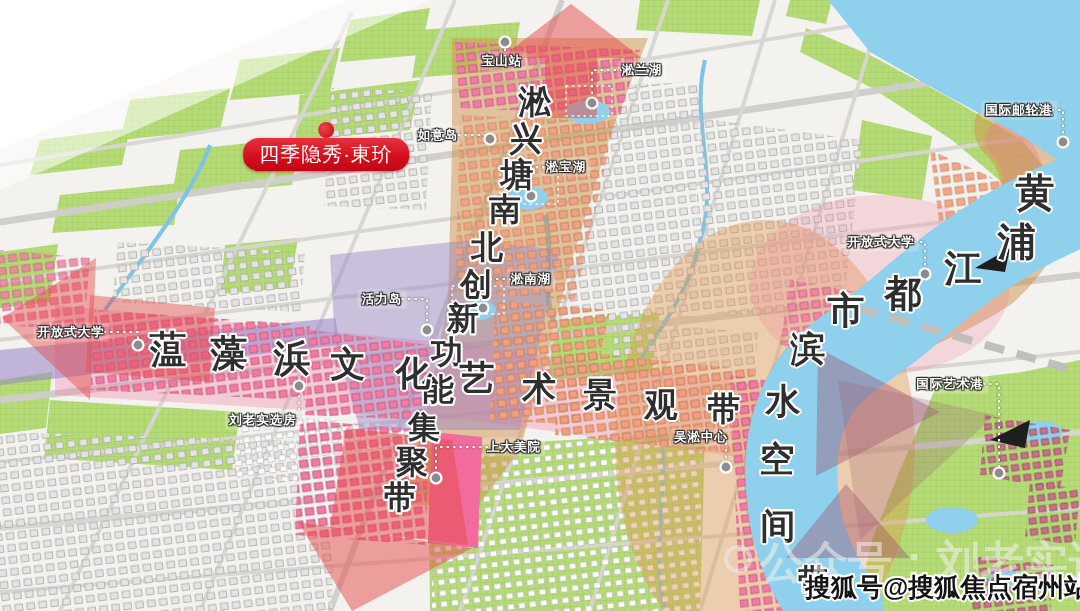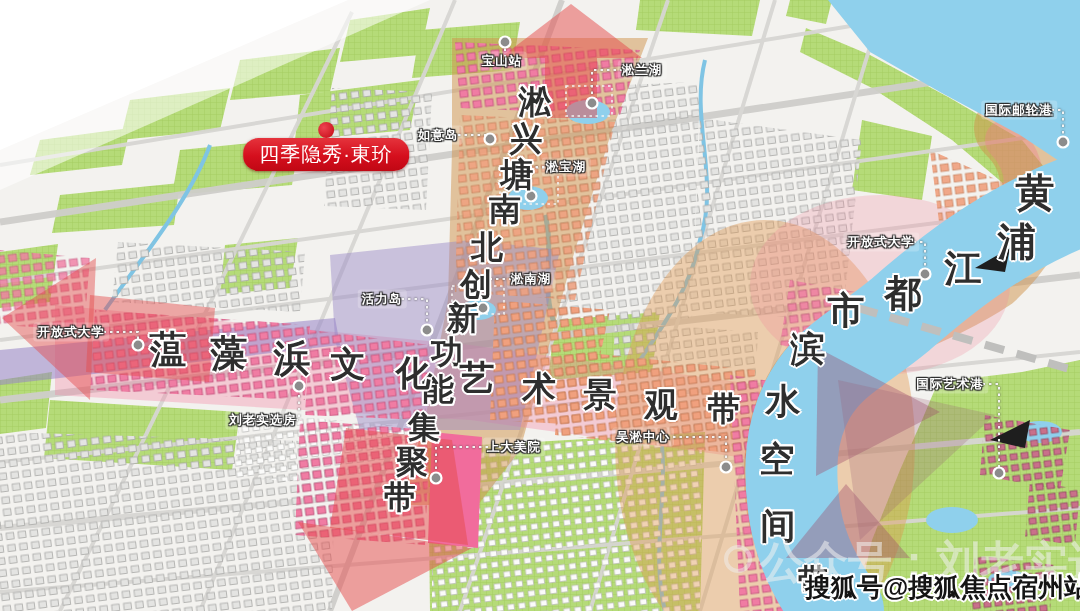--- a/index.html
+++ b/index.html
@@ -292,21 +292,21 @@
   <div id="poi-layer" class="layer">
       <div class="poi-label" style="left: 502px; top: 61px;">宝山站</div>
       <div class="poi-label" style="left: 642px; top: 70px; font-family: Liberation Serif, serif;">淞兰湖</div>
       <div class="poi-label" style="left: 438px; top: 135px;">如意岛</div>
       <div class="poi-label" style="left: 566px; top: 167px;">淞宝湖</div>
       <div class="poi-label" style="left: 531px; top: 279px;">淞南湖</div>
       <div class="poi-label" style="left: 382px; top: 299px;">活力岛</div>
       <div class="poi-label" style="left: 71px; top: 332px;">开放式大学</div>
       <div class="poi-label" style="left: 263px; top: 420px;">刘老实选房</div>
       <div class="poi-label" style="left: 514px; top: 447px;">上大美院</div>
-      <div class="poi-label" style="left: 643px; top: 437px;">吴淞中心</div>
+      <div class="poi-label" style="left: 701px; top: 437px;">吴淞中心</div>
       <div class="poi-label" style="left: 881px; top: 242px;">开放式大学</div>
       <div class="poi-label" style="left: 1019px; top: 110px; text-decoration: underline;">国际邮轮港</div>
       <div class="poi-label" style="left: 950px; top: 384px;">国际艺术港</div>
     </div>
 
   <div id="project-marker">
     <div id="project-dot"></div>
     <div id="project-pill">四季隐秀·東玠</div>
   </div>
 

